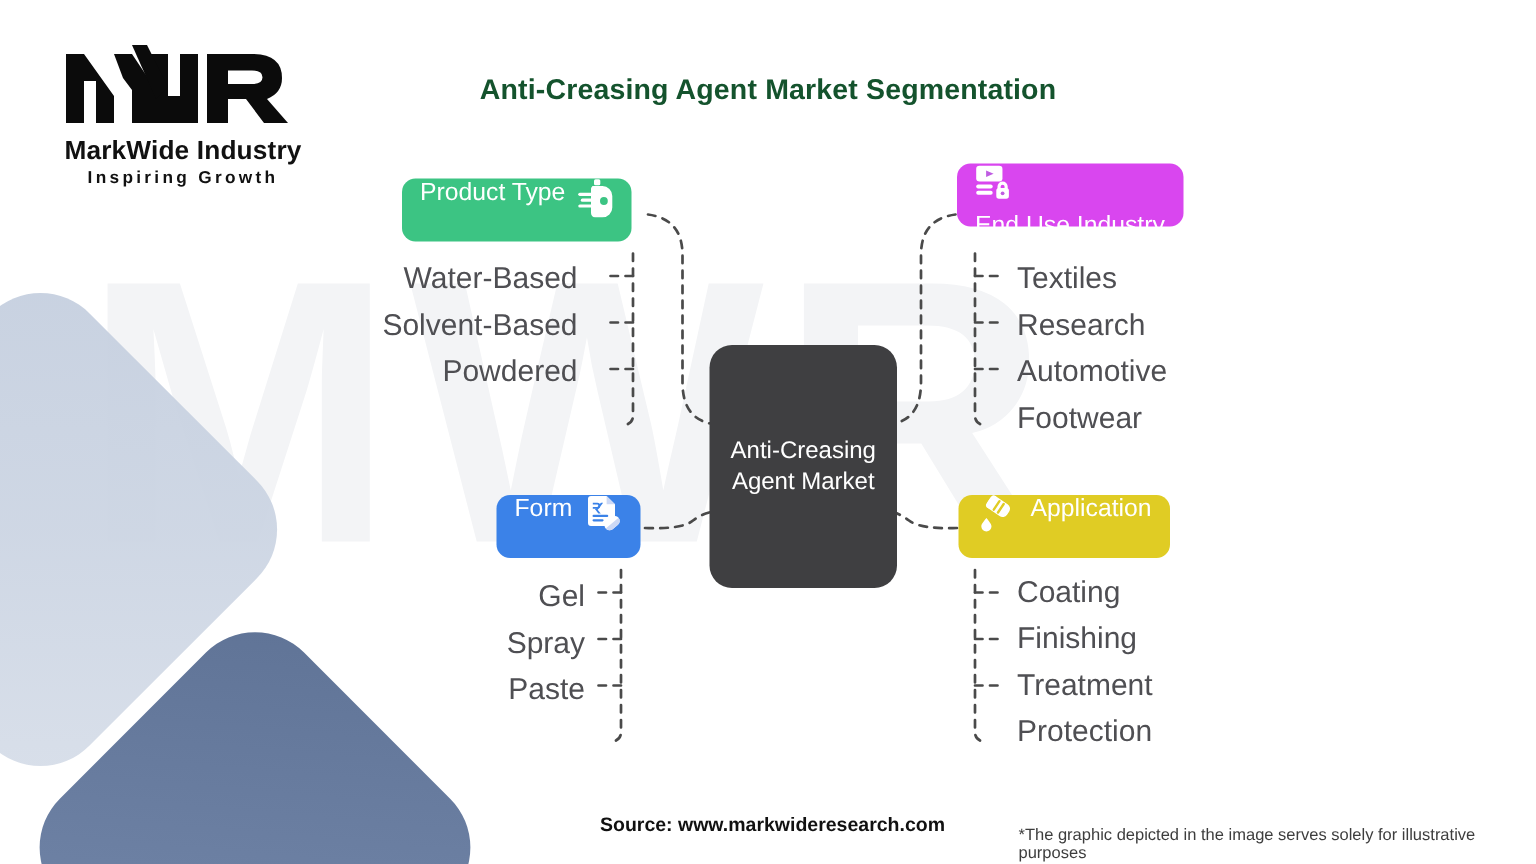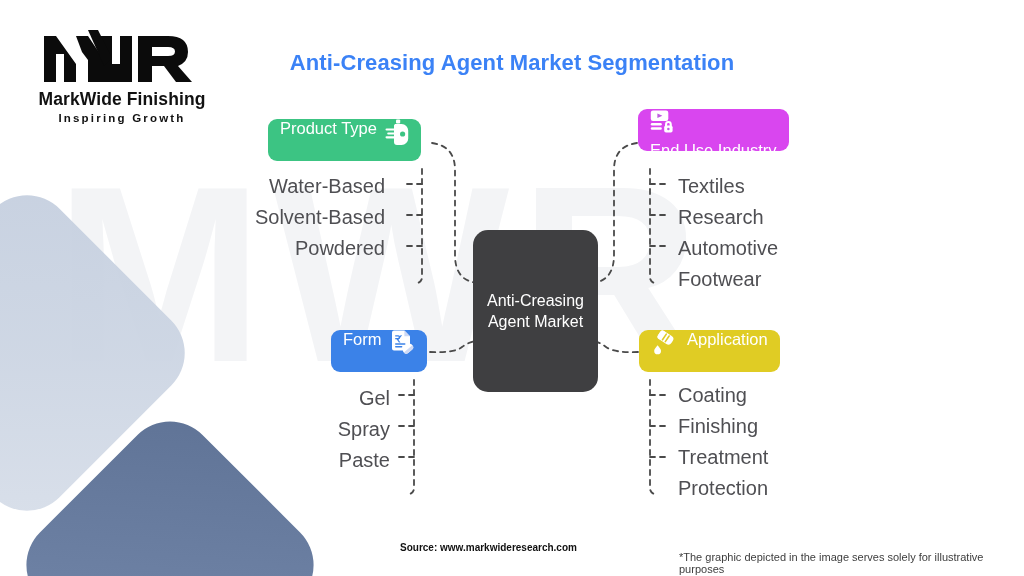--- a/index.html
+++ b/index.html
@@ -56,21 +56,21 @@
   }
   #logo .tag {
     font-size: 11.5px; font-weight: 600; color: #111; letter-spacing: 2.2px;
     margin-top: 2px; white-space: nowrap;
   }
 
   
   #title {
     position: absolute; top: 50px; left: 0; width: 1024px;
     text-align: center; z-index: 5;
-    font-size: 22px; font-weight: 700; color: #3b82f6;
+    font-size: 19px; font-weight: 700; color: #14532d;
     letter-spacing: .1px;
   }
 
   
   #diagram { position: absolute; inset: 0; z-index: 3; }
   #wires { position: absolute; inset: 0; z-index: 2; pointer-events: none; }
 
   .pill {
     position: absolute; z-index: 4;
     display: flex; align-items: flex-start; gap: 8px;
@@ -107,21 +107,21 @@
   .leaves.left-align  .leaf { justify-content: flex-start; }
 
   #leaves-product { left: 150px; top: 170px; width: 235px; }
   #leaves-form    { left: 200px; top: 382px; width: 190px; }
   #leaves-enduse  { left: 678px; top: 170px; width: 230px; }
   #leaves-applic  { left: 678px; top: 379px; width: 230px; }
 
   
   #source {
     position: absolute; z-index: 5; left: 400px; top: 542px;
-    font-size: 10px; font-weight: 700; color: #111;
+    font-size: 13px; font-weight: 700; color: #111;
   }
   #disclaimer {
     position: absolute; z-index: 5; left: 679px; top: 551px;
     font-size: 11px; color: #3d3d3d;
   }
 </style>
 </head>
 <body>
 
 <div id="bg">
@@ -135,21 +135,21 @@
     <svg width="160" height="56" viewBox="0 0 160 56" aria-hidden="true">
       <g fill="#0b0b0b">
         <path d="M2 54 L2 8 L14 8 L34 36 L34 54 L22 54 L22 26 L14 26 L14 54 Z"></path>
         <path d="M34 8 L46 8 L58 26 L58 54 L46 54 L46 32 L40 24 Z"></path>
         <path d="M58 54 L58 8 L70 8 L70 36 L78 36 L78 8 L90 8 L90 54 Z"></path>
         <path d="M46 2 L56 2 L70 30 L62 38 Z"></path>
         <path d="M96 8 L126 8 Q146 8 146 24 Q146 34 136 38 L150 54 L134 54 L122 38 L110 38 L110 54 L96 54 Z M110 19 L110 28 L126 28 Q133 28 133 23.5 Q133 19 126 19 Z"></path>
       </g>
     </svg>
   </span>
-  <div class="brand">MarkWide Finishing</div>
+  <div class="brand">MarkWide Industry</div>
   <div class="tag">Inspiring Growth</div>
 </div>
 
 <div id="title">Anti-Creasing Agent Market Segmentation</div>
 
 <svg id="wires" width="1024" height="576" viewBox="0 0 1024 576">
   <g fill="none" stroke="#4a4a4a" stroke-width="1.8" stroke-dasharray="5 5" stroke-linecap="round">
 
     <path d="M432 143 Q455 146 455 170 L455 255 Q455 281 478 283"></path>
 

